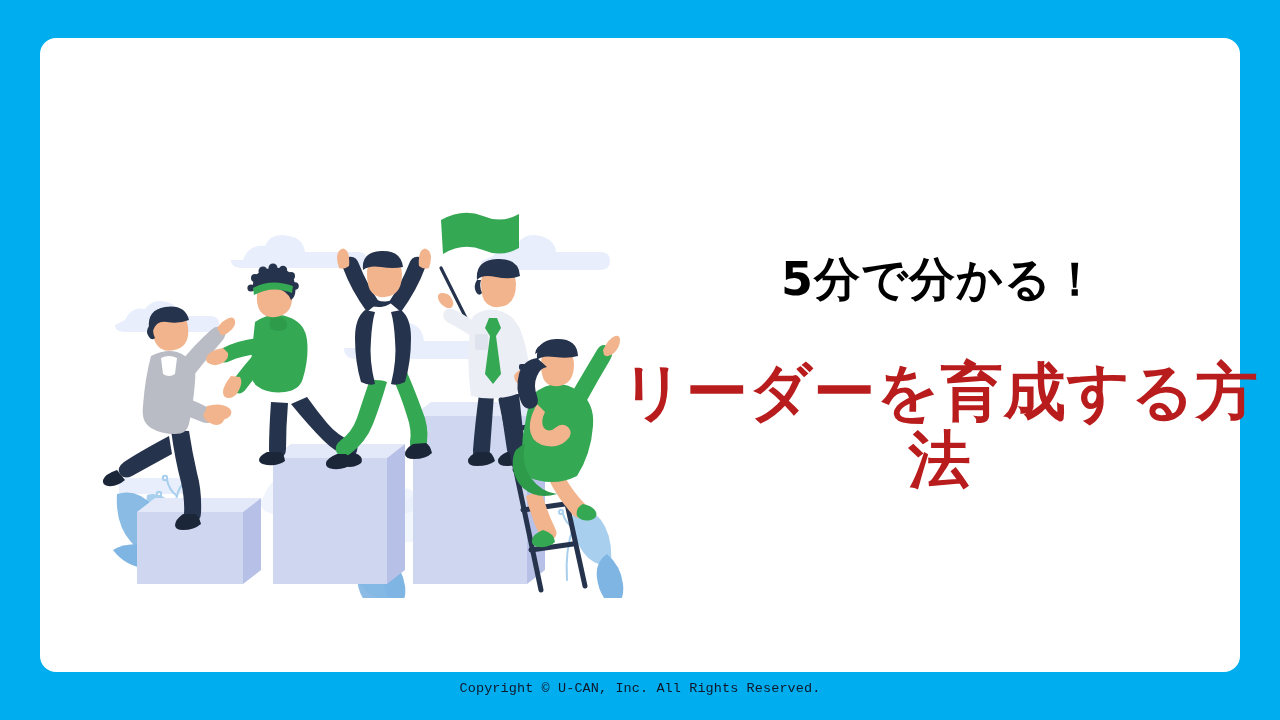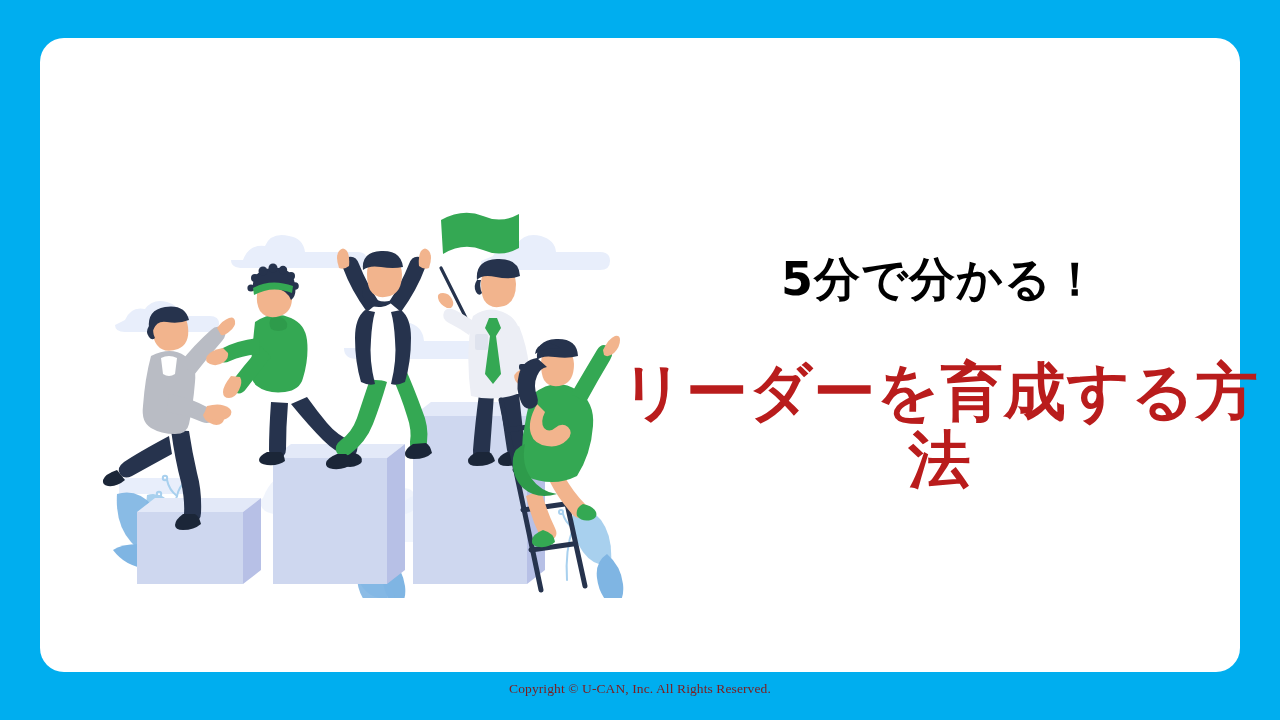--- a/index.html
+++ b/index.html
@@ -19,32 +19,32 @@
     height: 720px;
     background: #00aeef;
   }
   .card {
     position: absolute;
     left: 40px;
     top: 38px;
     width: 1200px;
     height: 634px;
     background: #ffffff;
-    border-radius: 24px;
+    border-radius: 16px;
   }
   .footer {
     position: absolute;
     left: 0;
     top: 681px;
     width: 1280px;
     text-align: center;
-    color: #7f1d1d;
+    color: #0f172a;
     font-size: 13.5px;
     letter-spacing: 0.1px;
-    font-family: Liberation Serif, serif;
+    font-family: Liberation Mono, monospace;
   }
   .text-block {
     position: absolute;
     left: 560px;
     top: 215px;
     width: 680px;
     text-align: center;
   }
   .headline {
     font-size: 46px;

